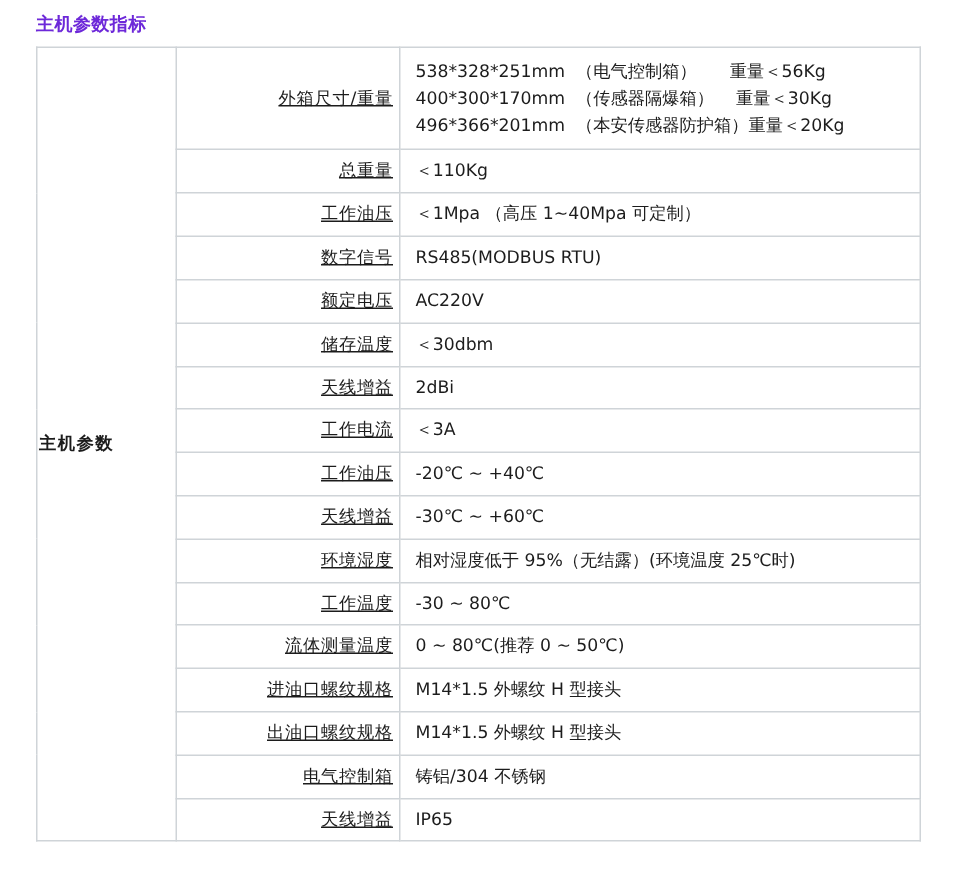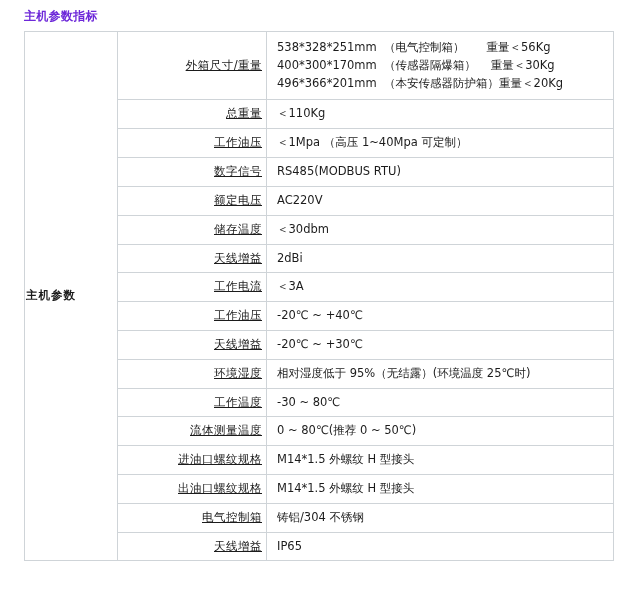--- a/index.html
+++ b/index.html
@@ -123,21 +123,21 @@
         <td class="param-value">＜3A</td>
       </tr>
 
       <tr>
         <td class="param-name">工作油压</td>
         <td class="param-value">-20℃ ~ +40℃</td>
       </tr>
 
       <tr>
         <td class="param-name">天线增益</td>
-        <td class="param-value">-20℃ ~ +30℃</td>
+        <td class="param-value">-30℃ ~ +60℃</td>
       </tr>
 
       <tr>
         <td class="param-name">环境湿度</td>
         <td class="param-value">相对湿度低于 95%（无结露）(环境温度 25℃时)</td>
       </tr>
 
       <tr>
         <td class="param-name">工作温度</td>
         <td class="param-value">-30 ~ 80℃</td>

